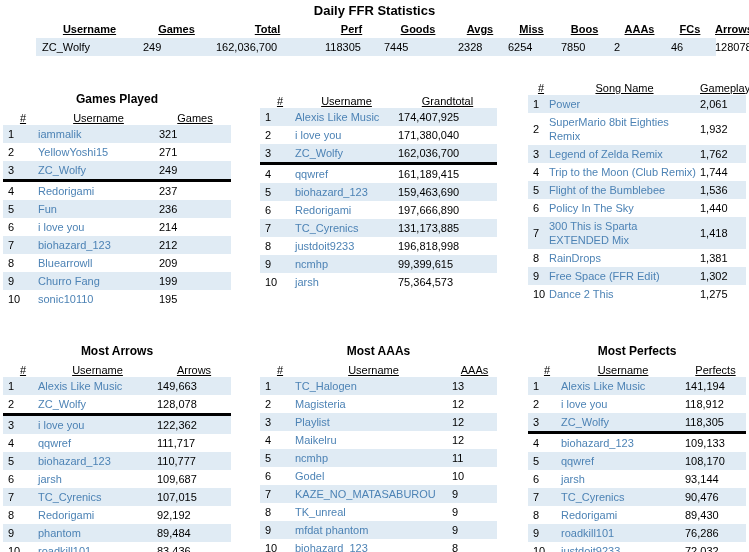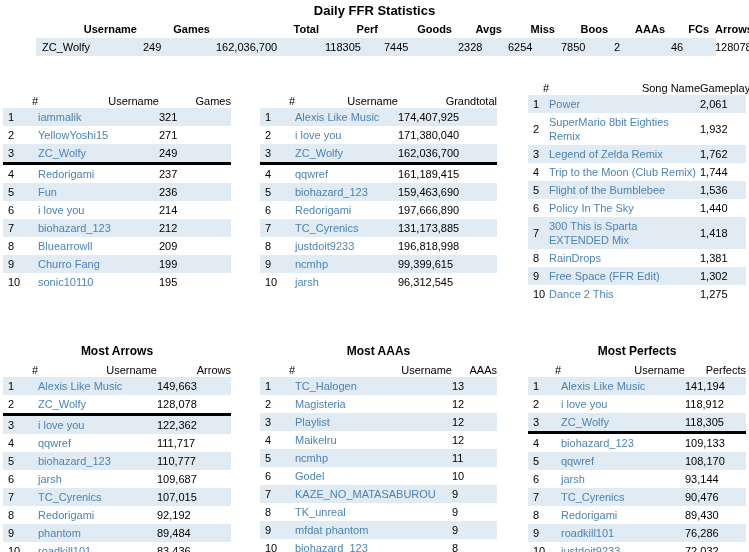--- a/index.html
+++ b/index.html
@@ -14,21 +14,21 @@
     overflow:hidden;
   }
   .page-title{
     position:absolute;
     top:3px; left:0; right:0;
     text-align:center;
     font-size:13px;
     font-weight:bold;
   }
   table{border-collapse:collapse;table-layout:fixed;width:100%;}
-  th{font-weight:normal;text-align:right;}
+  th{font-weight:normal;text-align:center;text-decoration:underline;}
 
   
   .summary{position:absolute;left:36px;top:21px;width:680px;}
   .summary th{font-weight:bold;padding:2px 0 3px 6px;white-space:nowrap;}
   .summary td{padding:3px 0 3px 6px;white-space:nowrap;}
   .summary th:nth-child(1){width:95px}
   .summary th:nth-child(2){width:67px}
   .summary th:nth-child(3){width:103px}
   .summary th:nth-child(4){width:53px}
   .summary th:nth-child(5){width:68px}
@@ -104,20 +104,21 @@
           <td>6254</td>
           <td>7850</td>
           <td>2</td>
           <td>46</td>
           <td>128078</td>
         </tr>
       </tbody>
   </table>
 
   <div class="card" id="card-games">
+    <div class="card-title">Games Played</div>
     <table>
       <thead>
           <tr>
             <th>#</th>
             <th>Username</th>
             <th>Games</th>
           </tr>
         </thead>
         <tbody>
           <tr class="stripe">
@@ -225,21 +226,21 @@
             <td>196,818,998</td>
           </tr>
           <tr class="stripe">
             <td>9</td>
             <td><span class="link">ncmhp</span></td>
             <td>99,399,615</td>
           </tr>
           <tr class="">
             <td>10</td>
             <td><span class="link">jarsh</span></td>
-            <td>96,312,545</td>
+            <td>75,364,573</td>
           </tr>
         </tbody>
     </table>
   </div>
 
   <div class="card" id="card-popular">
     <table>
       <thead>
           <tr>
             <th>#</th>

